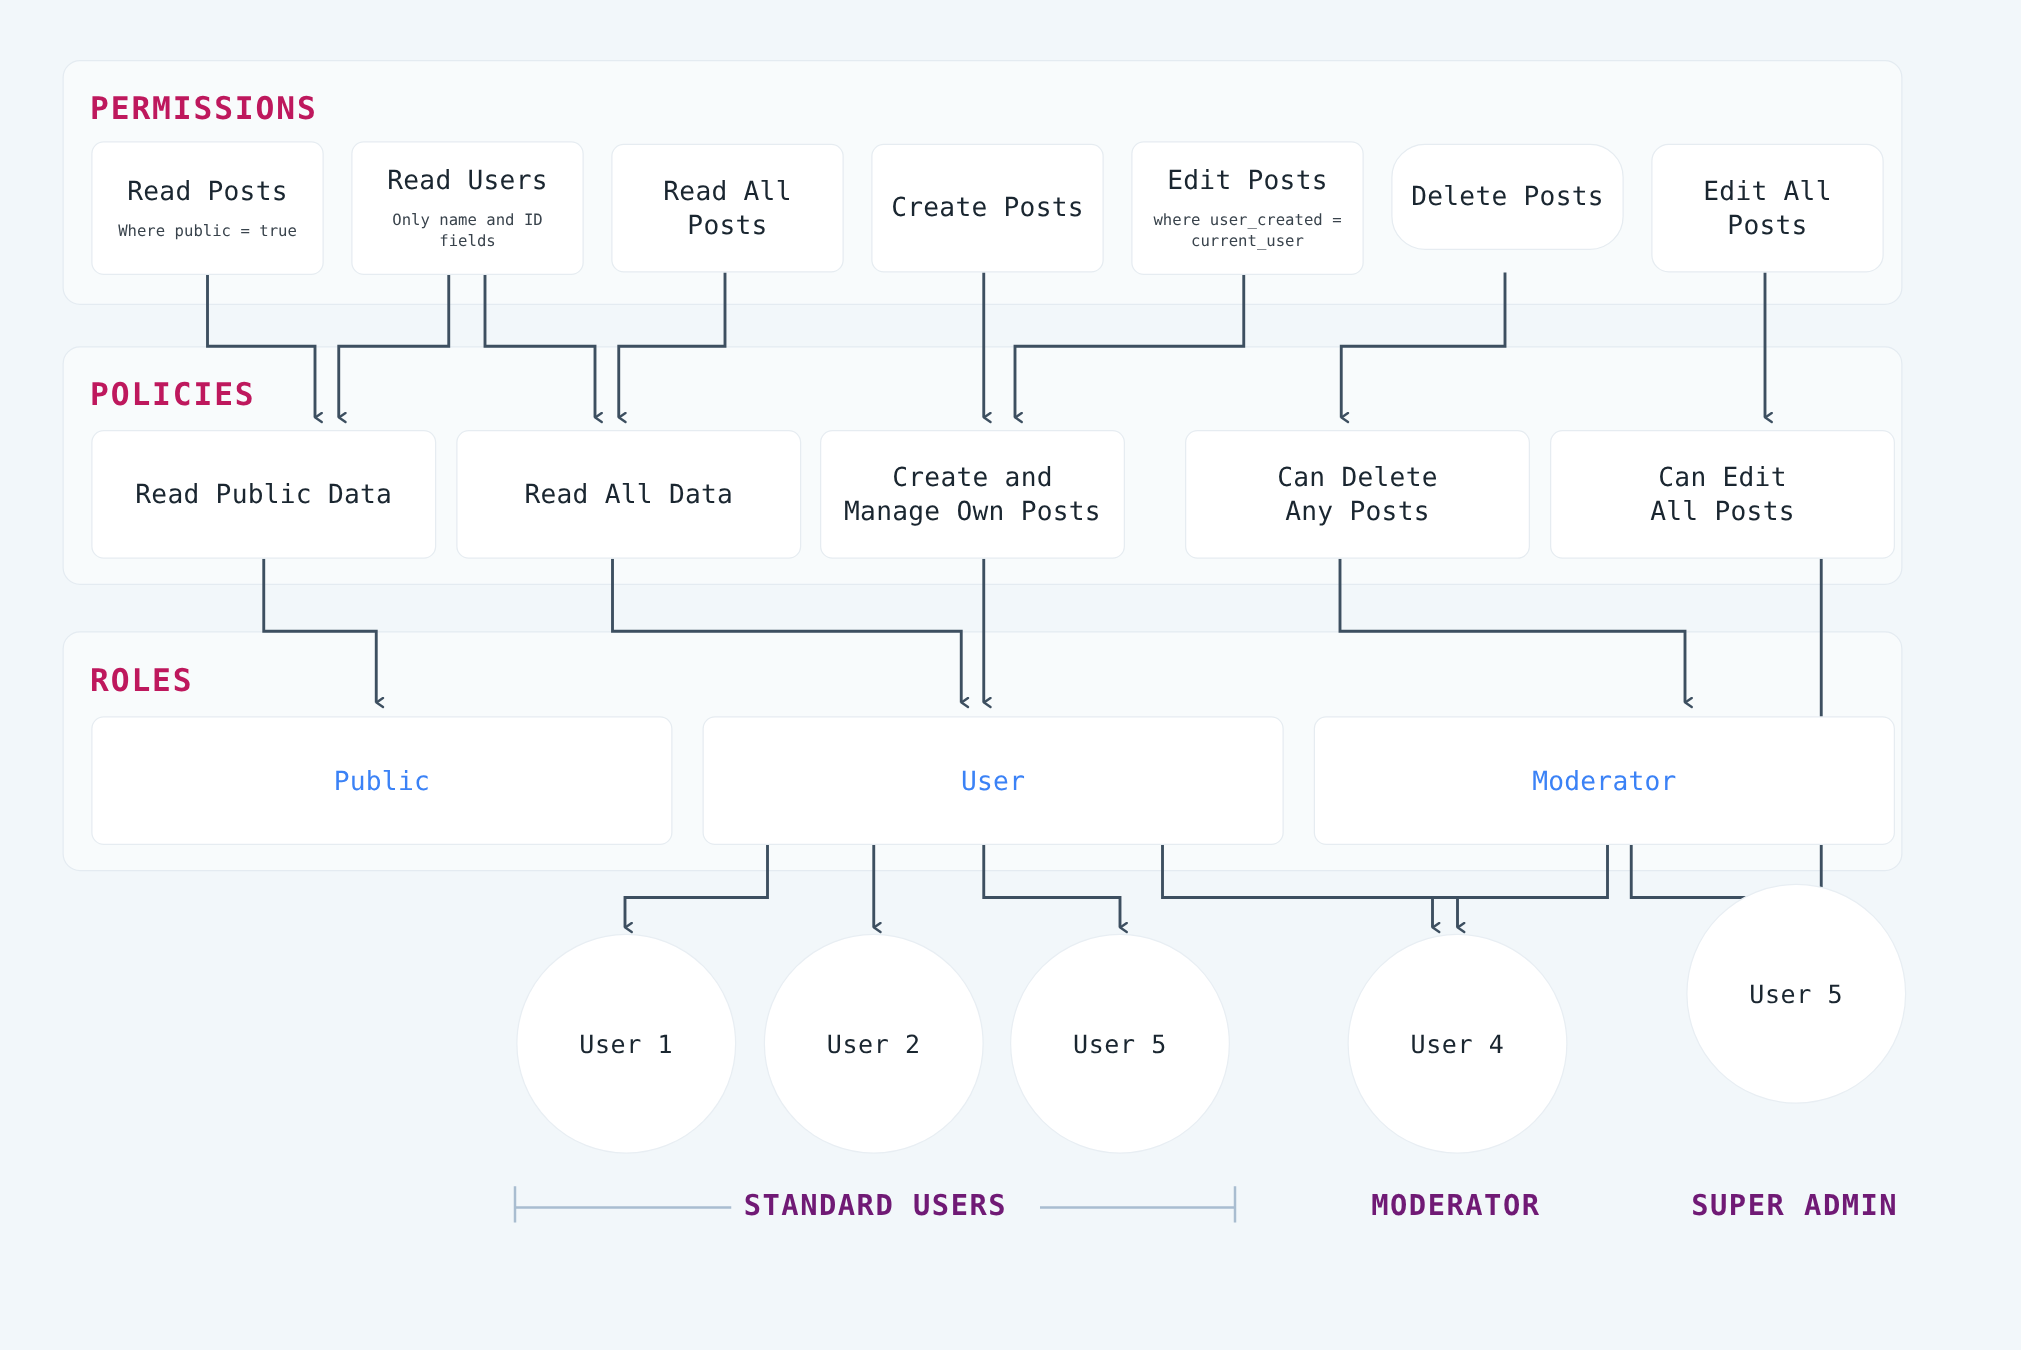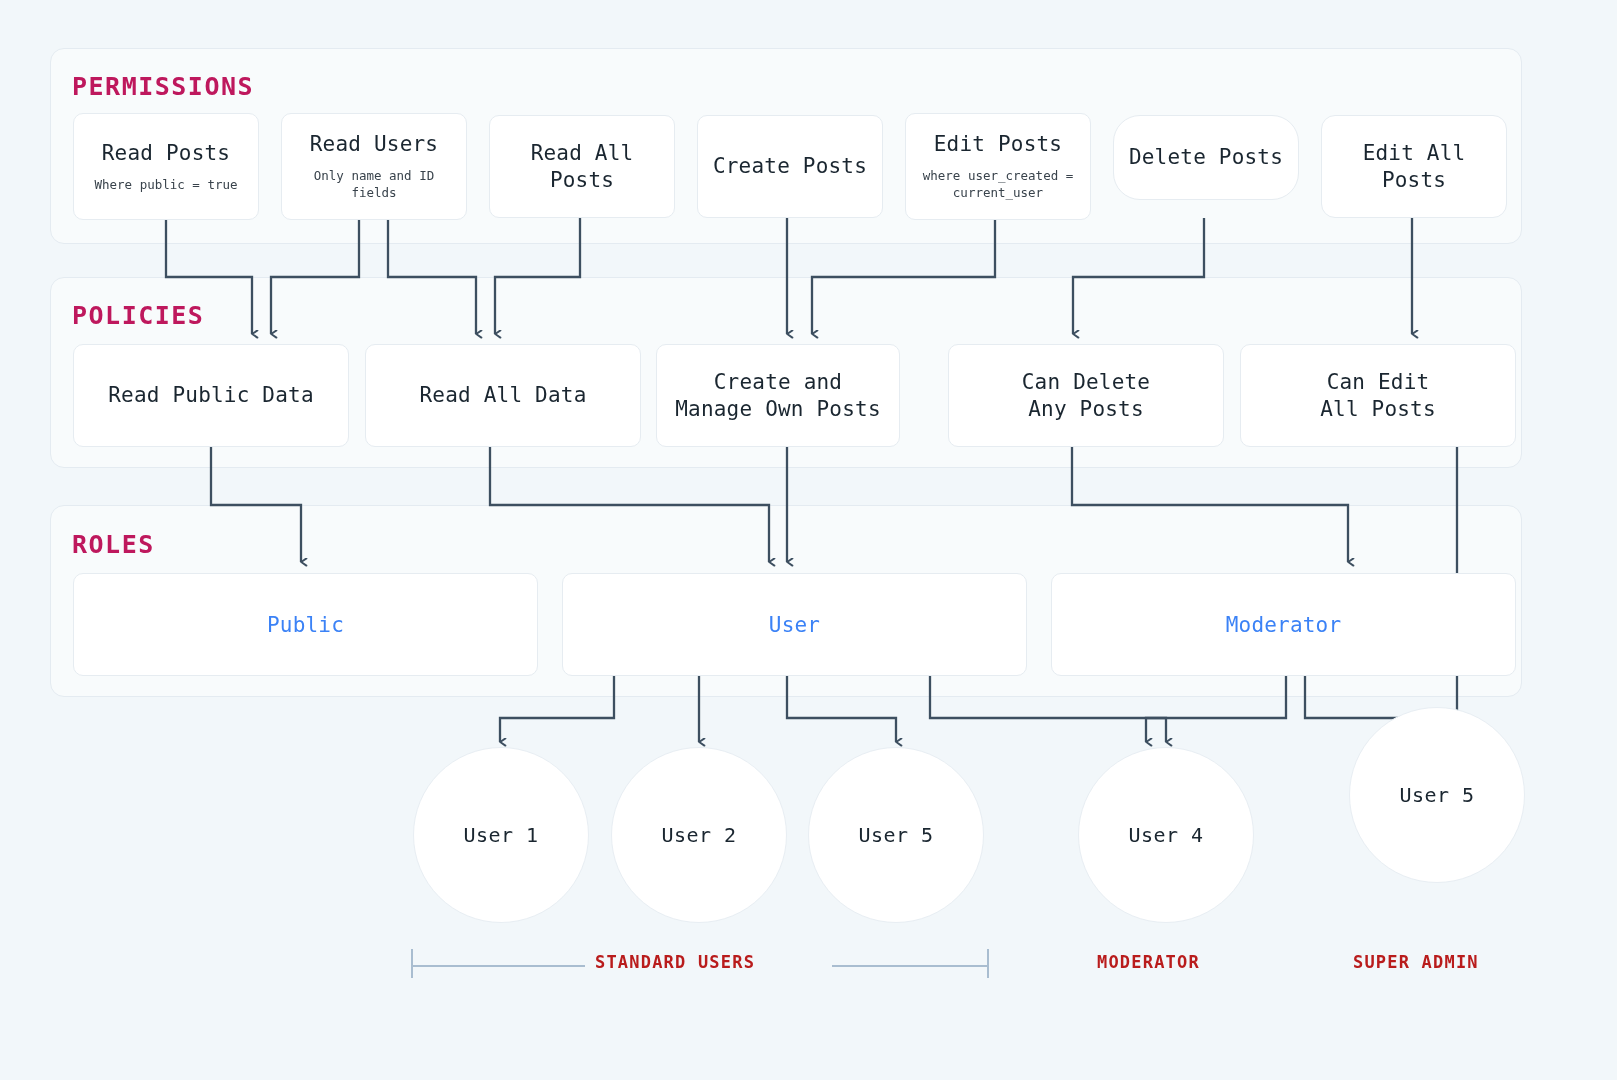--- a/index.html
+++ b/index.html
@@ -117,24 +117,24 @@
     font-family: "DejaVu Sans Mono", monospace;
     font-size: 20px;
     color: #1a2630;
     letter-spacing: 0.5px;
   }
 
   
   .grouplabel {
     position: absolute;
     font-family: "DejaVu Sans Mono", monospace;
-    font-size: 17px;
+    font-size: 23px;
     font-weight: 700;
     letter-spacing: 1.2px;
-    color: #b91c1c;
+    color: #701a75;
     z-index: 7;
     white-space: nowrap;
     text-align: center;
   }
 </style>
 </head>
 <body>
 
 <div id="stage">
 

